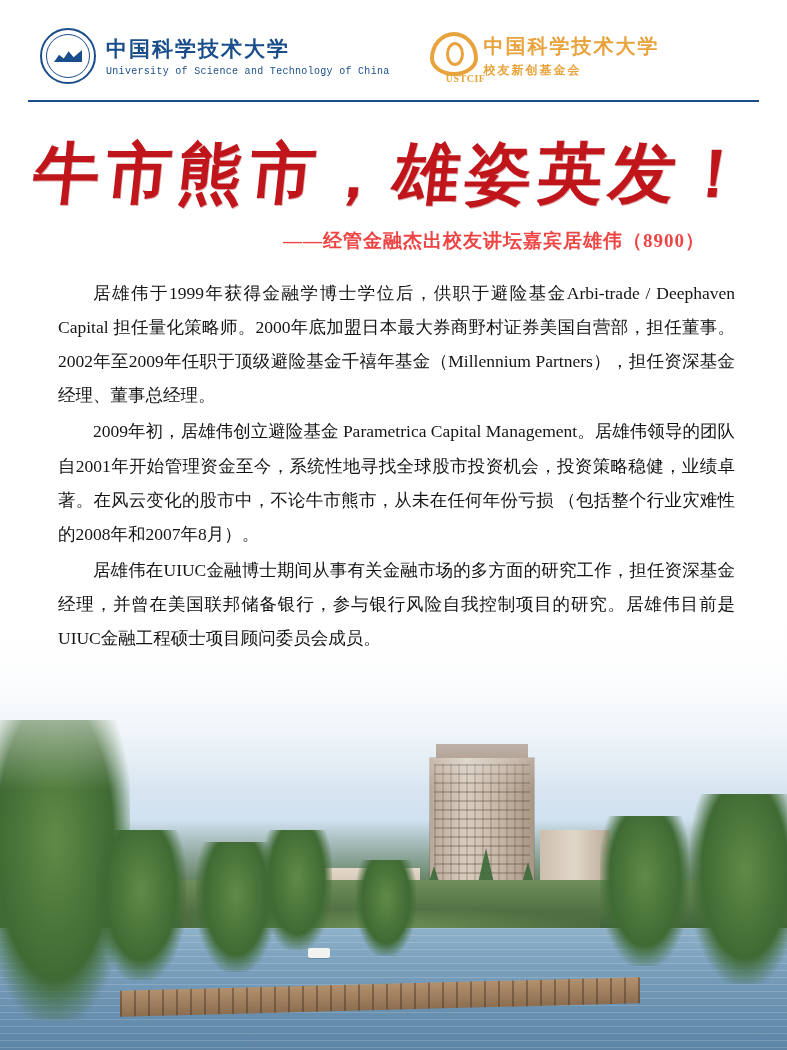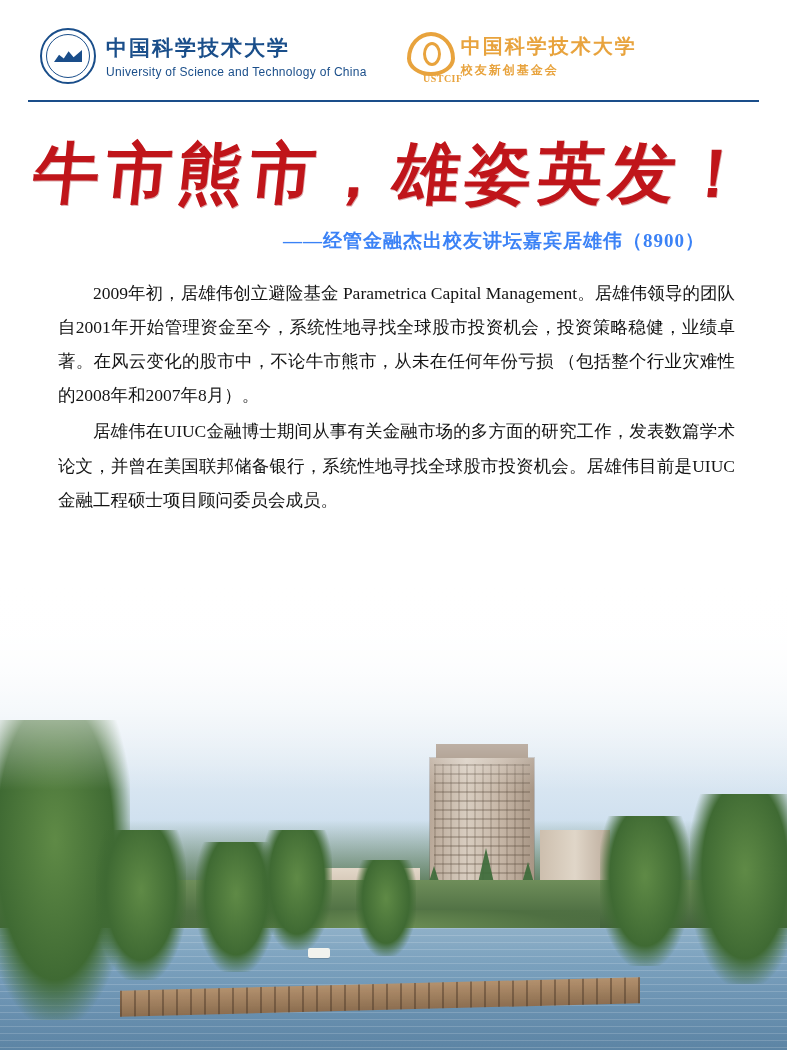--- a/index.html
+++ b/index.html
@@ -221,22 +221,22 @@
   }
   .logo-text-cn {
     font-family: "Liberation Serif", "DejaVu Serif", serif;
     font-size: 21px;
     font-weight: bold;
     color: #1a4e8a;
     letter-spacing: 2px;
     white-space: nowrap;
   }
   .logo-text-en {
-    font-family: Liberation Sans, sans-serif;
-    font-size: 12px;
+    font-family: Liberation Mono, monospace;
+    font-size: 10px;
     color: #1a4e8a;
     letter-spacing: .3px;
     margin-top: 3px;
     white-space: nowrap;
   }
   .ustcif-mark {
     width: 48px; height: 52px;
     position: relative;
     flex: 0 0 auto;
   }
@@ -294,21 +294,21 @@
     line-height: 1.15;
     transform: skewX(-6deg);
     text-shadow: 1px 1px 0 rgba(150,10,15,0.35);
     white-space: nowrap;
   }
   .subtitle {
     margin-top: 16px;
     text-align: right;
     padding-right: 52px;
     font-size: 19px;
-    color: #3b82f6;
+    color: #ef4444;
     font-weight: bold;
     letter-spacing: 1px;
   }
 
   
   .article {
     margin: 22px 52px 0 58px;
     font-size: 17.5px;
     line-height: 1.95;
     color: #141414;
@@ -375,18 +375,19 @@
     </div>
 
     <div class="hr-blue"></div>
 
     <div class="title-wrap">
       <div class="main-title">牛市熊市，雄姿英发！</div>
       <div class="subtitle">——经管金融杰出校友讲坛嘉宾居雄伟（8900）</div>
     </div>
 
     <div class="article">
+      <p>居雄伟于1999年获得金融学博士学位后，供职于避险基金Arbi-trade / Deephaven Capital 担任量化策略师。2000年底加盟日本最大券商野村证券美国自营部，担任董事。2002年至2009年任职于顶级避险基金千禧年基金（Millennium Partners），担任资深基金经理、董事总经理。</p>
       <p>2009年初，居雄伟创立避险基金 Parametrica Capital Management。居雄伟领导的团队自2001年开始管理资金至今，系统性地寻找全球股市投资机会，投资策略稳健，业绩卓著。在风云变化的股市中，不论牛市熊市，从未在任何年份亏损 （包括整个行业灾难性的2008年和2007年8月）。</p>
-      <p>居雄伟在UIUC金融博士期间从事有关金融市场的多方面的研究工作，发表数篇学术论文，并曾在美国联邦储备银行，系统性地寻找全球股市投资机会。居雄伟目前是UIUC金融工程硕士项目顾问委员会成员。</p>
+      <p>居雄伟在UIUC金融博士期间从事有关金融市场的多方面的研究工作，担任资深基金经理，并曾在美国联邦储备银行，参与银行风险自我控制项目的研究。居雄伟目前是UIUC金融工程硕士项目顾问委员会成员。</p>
     </div>
 
   </div>
 </div>
 
 </body></html>

